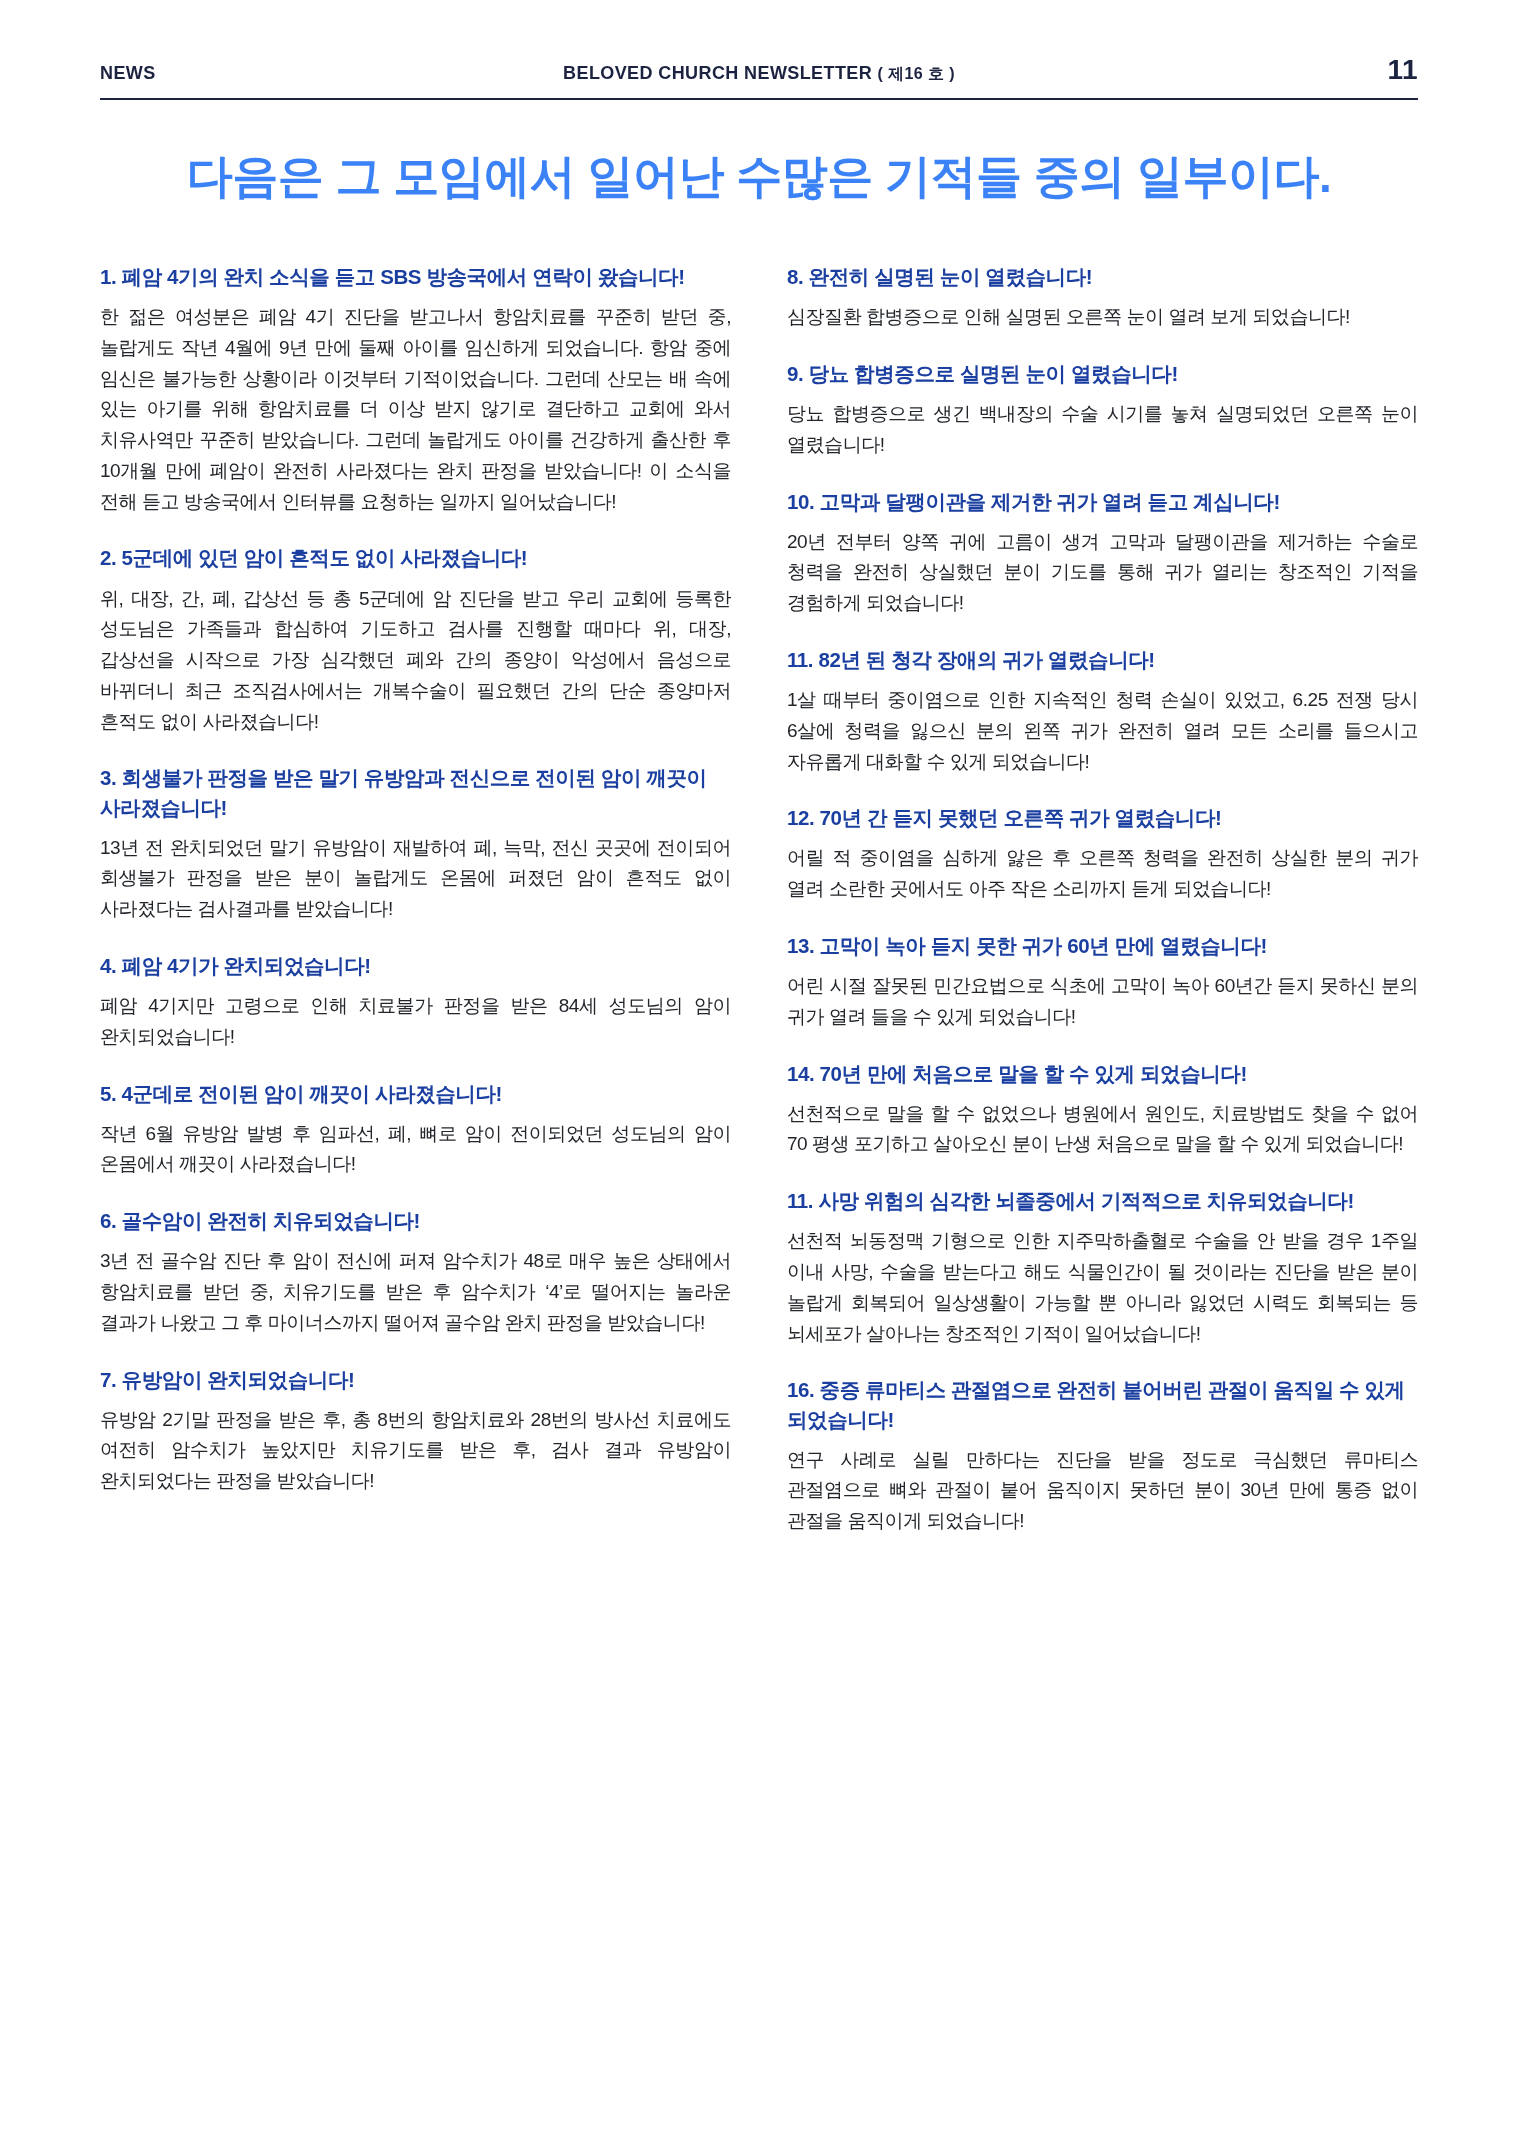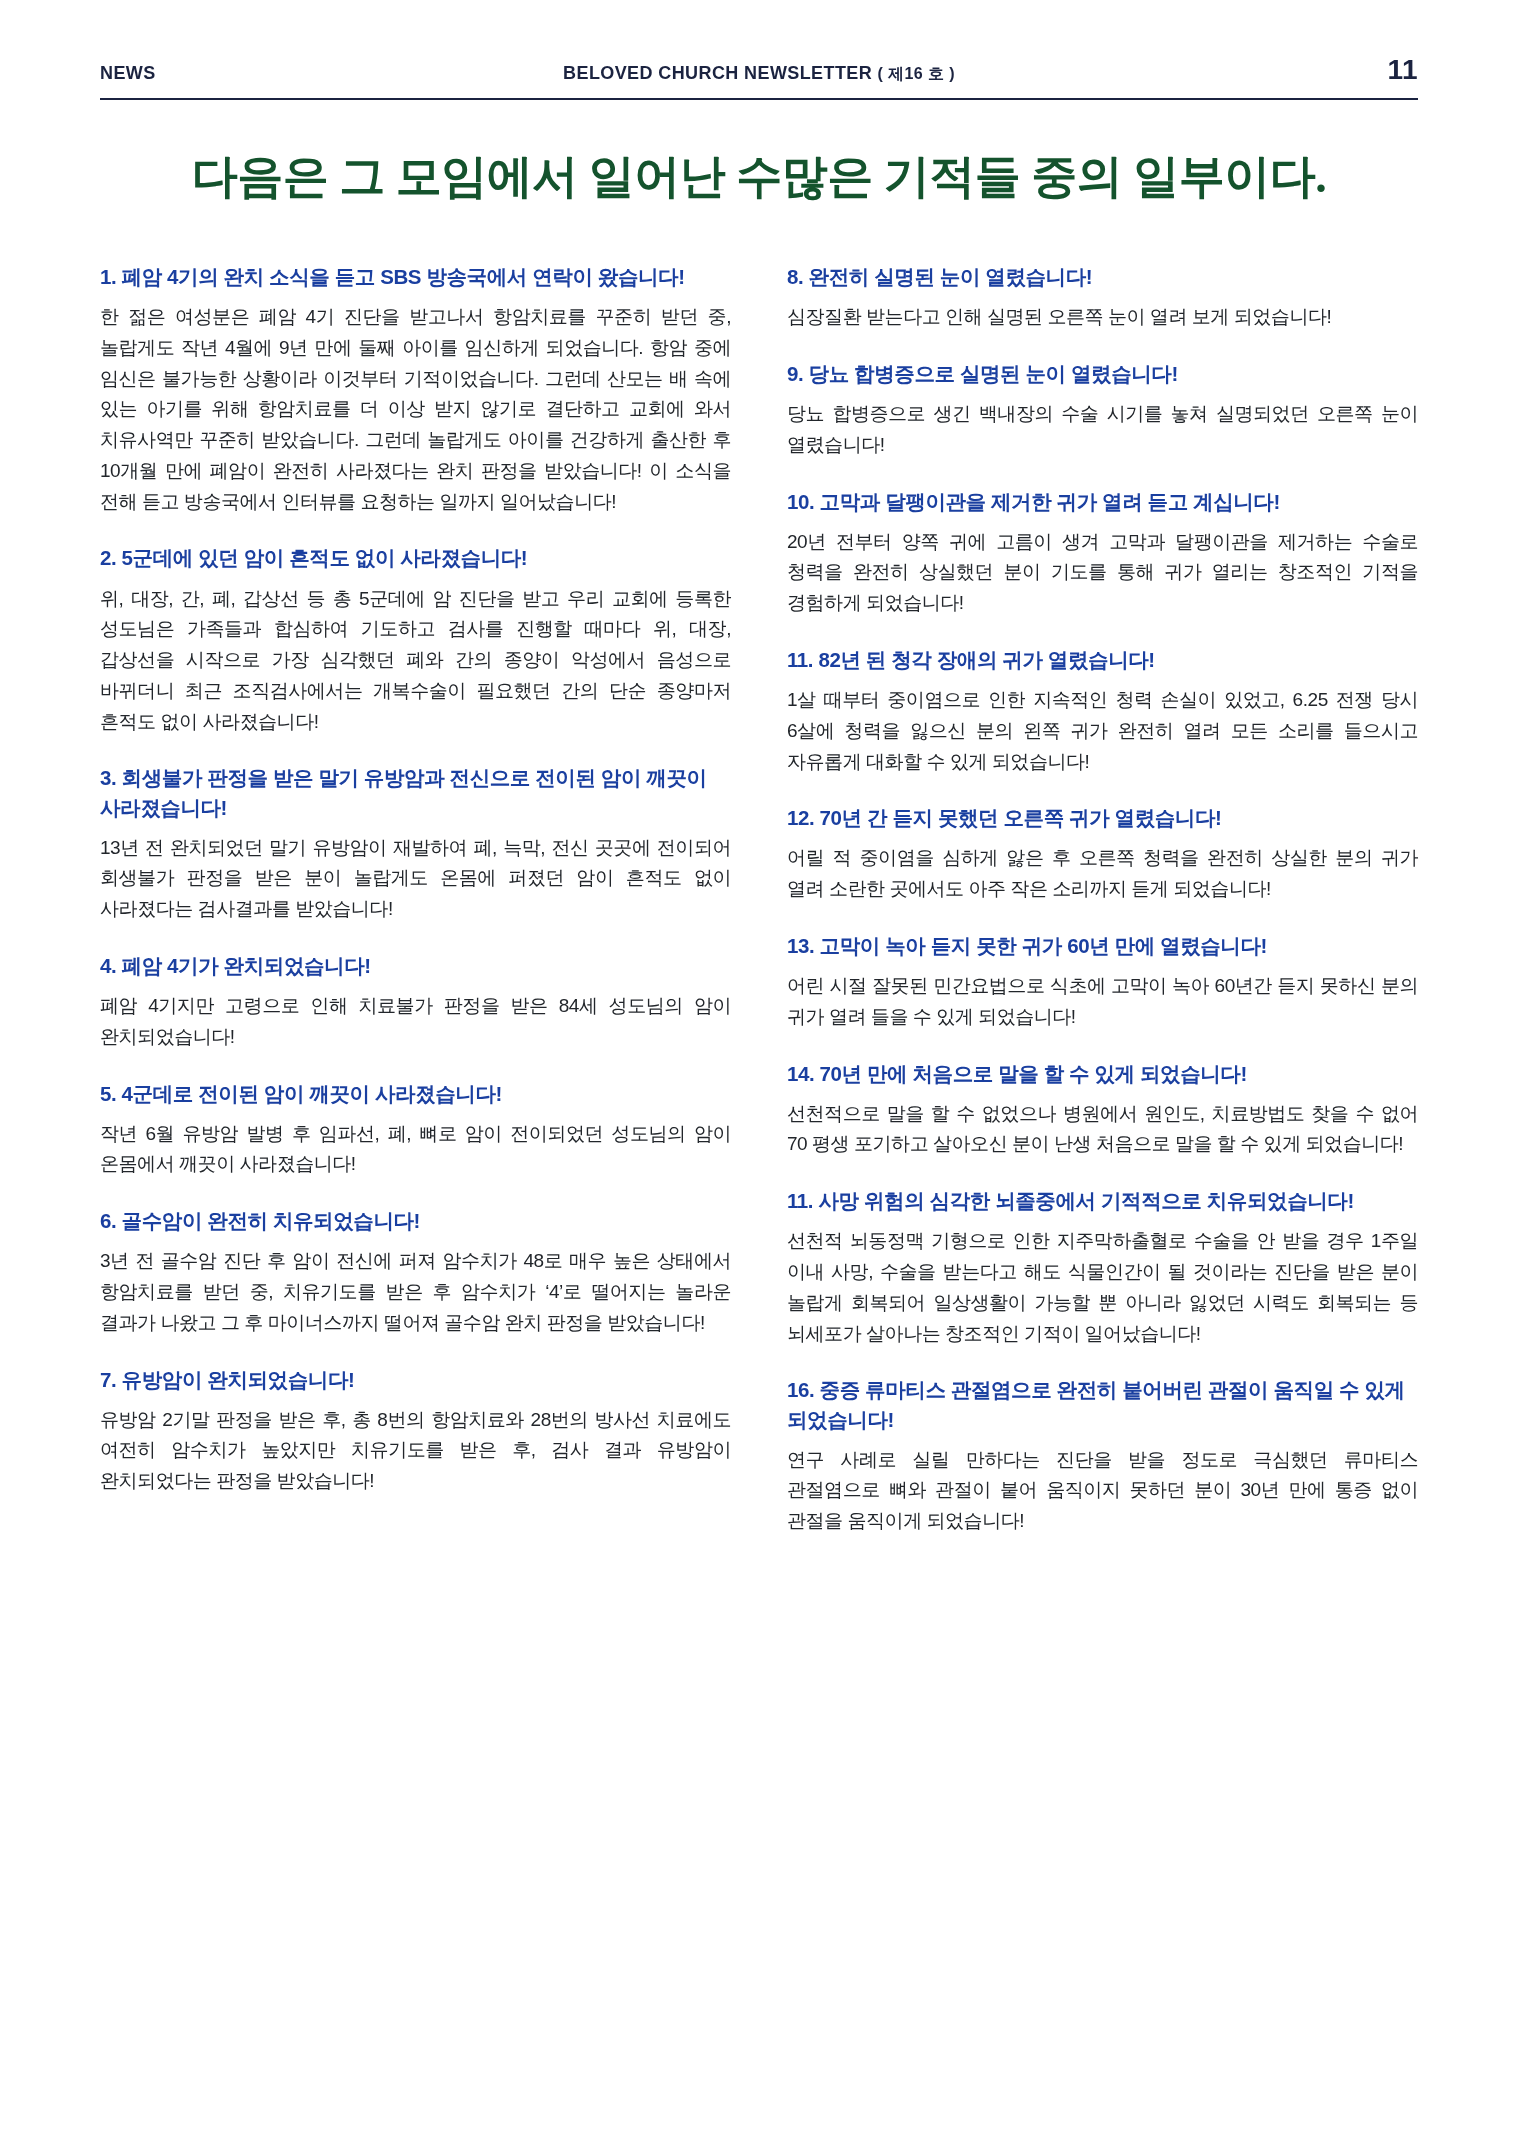--- a/index.html
+++ b/index.html
@@ -56,26 +56,26 @@
     font-size: 28px;
   }
   .rule {
     border-bottom: 2px solid #1b2340;
     margin: 0 0 46px 0;
   }
 
   
   .headline {
     text-align: center;
-    color: #14532d;
+    color: #3b82f6;
     font-size: 46px;
     font-weight: bold;
     letter-spacing: -0.5px;
     margin: 0 0 54px 0;
-    font-family: Liberation Serif, serif;
+    font-family: Liberation Sans, sans-serif;
   }
 
   
   .columns {
     display: flex;
     gap: 56px;
     align-items: flex-start;
     justify-content: space-between;
   }
   .col {
@@ -158,21 +158,21 @@
         <h2 class="item-title">7. 유방암이 완치되었습니다!</h2>
         <p class="item-body">유방암 2기말 판정을 받은 후, 총 8번의 항암치료와 28번의 방사선 치료에도 여전히 암수치가 높았지만 치유기도를 받은 후, 검사 결과 유방암이 완치되었다는 판정을 받았습니다!</p>
       </div>
 
     </div>
 
     <div class="col">
 
       <div class="item">
         <h2 class="item-title">8. 완전히 실명된 눈이 열렸습니다!</h2>
-        <p class="item-body">심장질환 받는다고 인해 실명된 오른쪽 눈이 열려 보게 되었습니다!</p>
+        <p class="item-body">심장질환 합병증으로 인해 실명된 오른쪽 눈이 열려 보게 되었습니다!</p>
       </div>
 
       <div class="item">
         <h2 class="item-title">9. 당뇨 합병증으로 실명된 눈이 열렸습니다!</h2>
         <p class="item-body">당뇨 합병증으로 생긴 백내장의 수술 시기를 놓쳐 실명되었던 오른쪽 눈이 열렸습니다!</p>
       </div>
 
       <div class="item">
         <h2 class="item-title">10. 고막과 달팽이관을 제거한 귀가 열려 듣고 계십니다!</h2>
         <p class="item-body">20년 전부터 양쪽 귀에 고름이 생겨 고막과 달팽이관을 제거하는 수술로 청력을 완전히 상실했던 분이 기도를 통해 귀가 열리는 창조적인 기적을 경험하게 되었습니다!</p>

